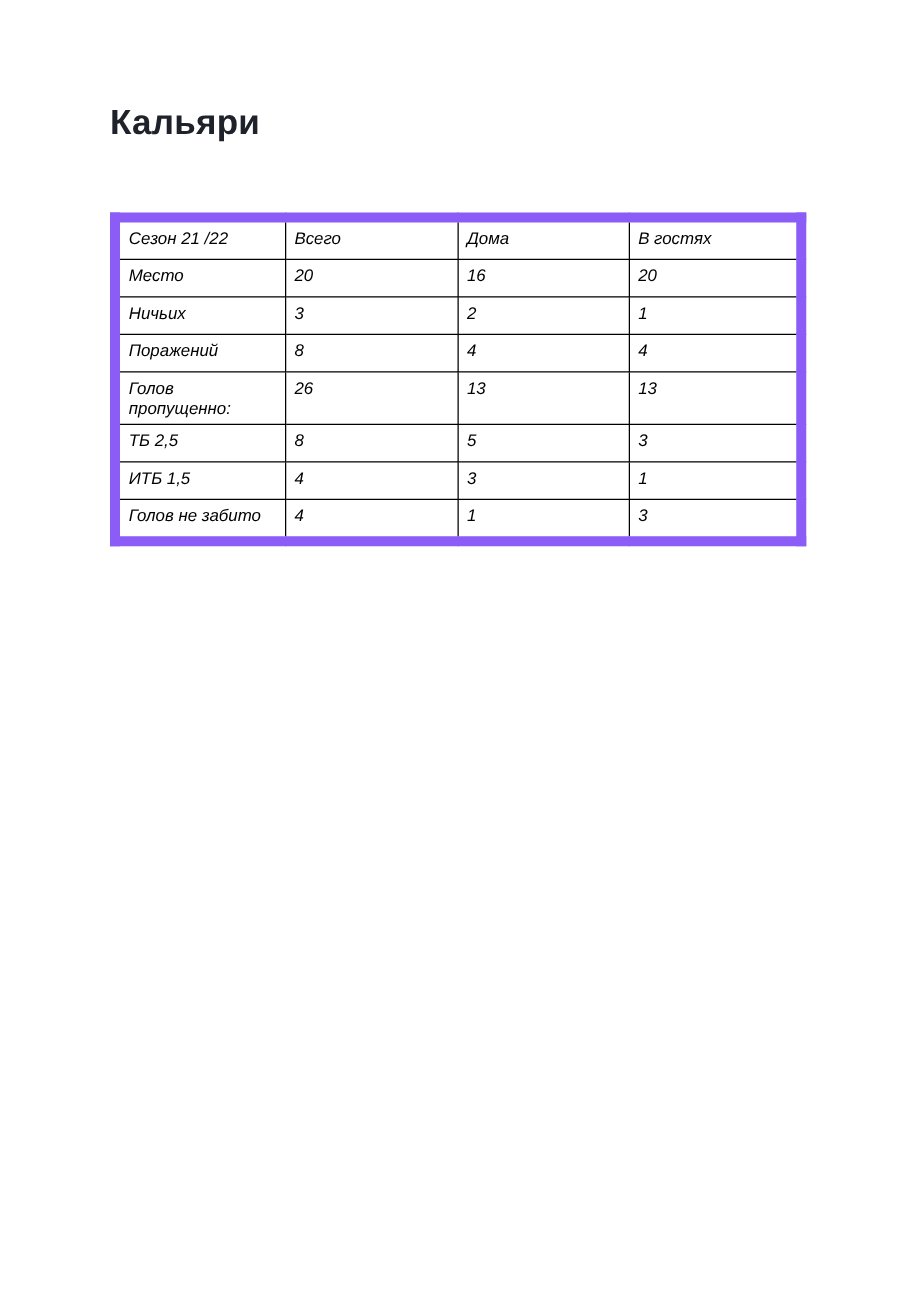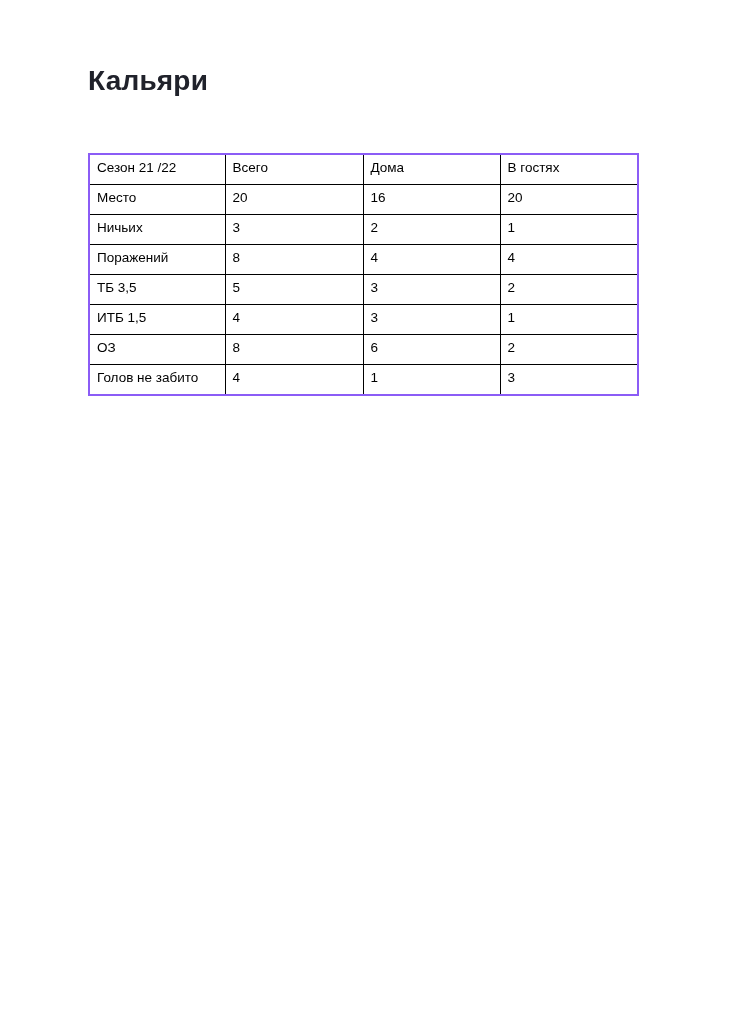--- a/index.html
+++ b/index.html
@@ -8,33 +8,34 @@
     background: #ffffff;
   }
   body {
     width: 730px;
     height: 1031px;
     font-family: "Liberation Sans", sans-serif;
     color: #000000;
     overflow: hidden;
   }
   .page-title {
-    margin: 67px 0 0 88px;
+    margin: 84px 0 0 88px;
     font-size: 28px;
     line-height: 28px;
     font-weight: bold;
     color: #20222b;
     letter-spacing: 0.2px;
   }
   table.stats {
     border-collapse: collapse;
     table-layout: fixed;
     width: 549px;
     margin: 58px 0 0 88px;
-    border: 2px solid #8b5cf6;
+    border: 8px solid #8b5cf6;
+    font-style: italic;
   }
   table.stats col.c1 { width: 136px; }
   table.stats col.c2 { width: 138px; }
   table.stats col.c3 { width: 137px; }
   table.stats col.c4 { width: 138px; }
   table.stats th,
   table.stats td {
     border: 1px solid #000000;
     font-size: 13.5px;
     line-height: 16px;
@@ -80,36 +81,36 @@
         <td>2</td>
         <td>1</td>
       </tr>
       <tr>
         <td>Поражений</td>
         <td>8</td>
         <td>4</td>
         <td>4</td>
       </tr>
       <tr>
-        <td>ТБ 3,5</td>
+        <td>Голов пропущенно:</td>
+        <td>26</td>
+        <td>13</td>
+        <td>13</td>
+      </tr>
+      <tr>
+        <td>ТБ 2,5</td>
+        <td>8</td>
         <td>5</td>
         <td>3</td>
-        <td>2</td>
       </tr>
       <tr>
         <td>ИТБ 1,5</td>
         <td>4</td>
         <td>3</td>
         <td>1</td>
-      </tr>
-      <tr>
-        <td>ОЗ</td>
-        <td>8</td>
-        <td>6</td>
-        <td>2</td>
       </tr>
       <tr>
         <td>Голов не забито</td>
         <td>4</td>
         <td>1</td>
         <td>3</td>
       </tr>
     </tbody>
 </table>
 

